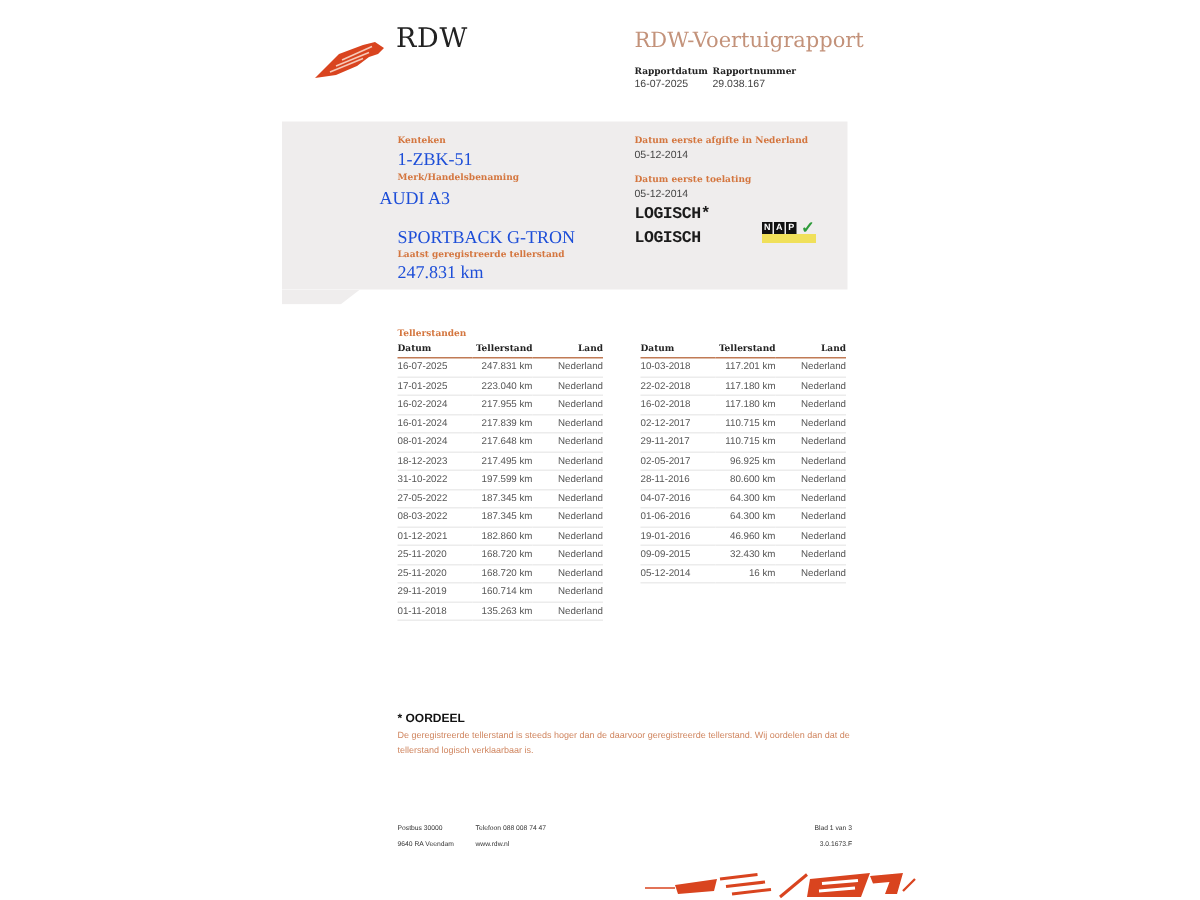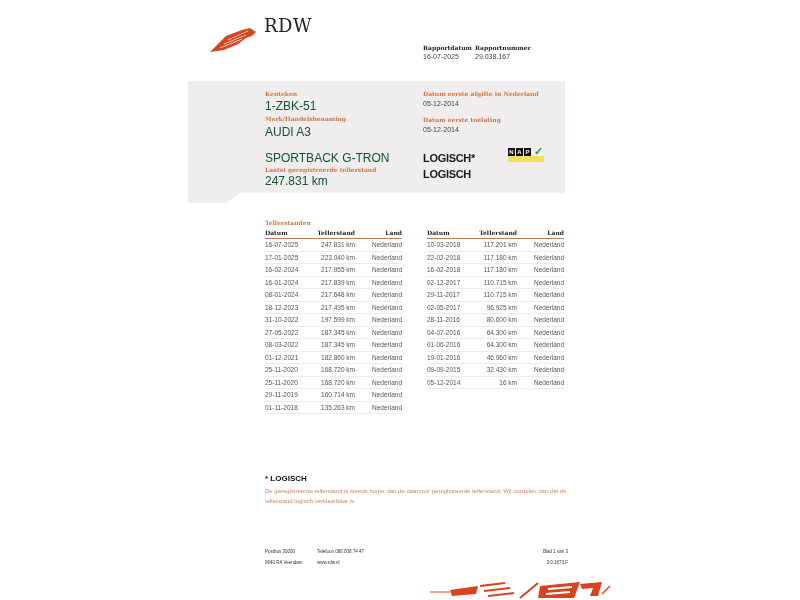--- a/index.html
+++ b/index.html
@@ -77,40 +77,41 @@
     .field-label {
       position: absolute;
       font-family: "DejaVu Serif", serif;
       font-weight: bold;
       font-size: 6px;
       color: #d4763f;
       white-space: nowrap;
     }
     .field-value-big {
       position: absolute;
-      font-family: Liberation Sans, sans-serif;
+      font-family: Liberation Serif, serif;
       font-size: 12px;
-      color: #14532d;
+      color: #1d4ed8;
       white-space: nowrap;
     }
     .field-value-small {
       position: absolute;
       font-size: 7px;
       color: #444;
       white-space: nowrap;
     }
     .verdict {
       position: absolute;
       left: 423px;
-      top: 150px;
+      top: 135px;
       font-weight: bold;
       font-size: 11px;
       color: #1b1b1b;
       line-height: 16px;
       letter-spacing: -0.3px;
+      font-family: Liberation Mono, monospace;
     }
     .nap-badge {
       position: absolute;
       left: 508px;
       top: 147px;
       width: 36px;
       height: 14px;
     }
     .nap-badge .bar {
       position: absolute;
@@ -210,38 +211,39 @@
 <div class="page">
 
   <svg class="logo" viewBox="0 0 50 28">
     <path d="M2 26 L18 10 L34 4 L42 2 L48 6 L44 10 L38 12 L30 18 L16 24 Z" fill="#d9441f"></path>
     <path d="M20 14 L40 5" stroke="#f6c9b8" stroke-width="1"></path>
     <path d="M16 18 L38 9" stroke="#f6c9b8" stroke-width="1"></path>
     <path d="M12 22 L34 13" stroke="#f6c9b8" stroke-width="1"></path>
   </svg>
   <div class="brand">RDW</div>
 
+  <div class="report-title">RDW-Voertuigrapport</div>
 
   <div class="meta-block" style="left:423px;">
     <div class="meta-label">Rapportdatum</div>
     <div class="meta-value">16-07-2025</div>
   </div>
   <div class="meta-block" style="left:475px;">
     <div class="meta-label">Rapportnummer</div>
     <div class="meta-value">29.038.167</div>
   </div>
 
   <div class="summary"></div>
   <div class="summary-notch"></div>
 
   <div class="field-label" style="left:265px;top:90px;">Kenteken</div>
   <div class="field-value-big" style="left:265px;top:99px;">1-ZBK-51</div>
 
   <div class="field-label" style="left:265px;top:115px;">Merk/Handelsbenaming</div>
-  <div class="field-value-big" style="left:265px;top:125px;">AUDI A3</div>
+  <div class="field-value-big" style="left:253px;top:125px;">AUDI A3</div>
   <div class="field-value-big" style="left:265px;top:151px;">SPORTBACK G-TRON</div>
 
   <div class="field-label" style="left:265px;top:166px;">Laatst geregistreerde tellerstand</div>
   <div class="field-value-big" style="left:265px;top:174px;">247.831 km</div>
 
   <div class="field-label" style="left:423px;top:90px;">Datum eerste afgifte in Nederland</div>
   <div class="field-value-small" style="left:423px;top:100px;">05-12-2014</div>
 
   <div class="field-label" style="left:423px;top:116px;">Datum eerste toelating</div>
   <div class="field-value-small" style="left:423px;top:126px;">05-12-2014</div>
@@ -408,21 +410,21 @@
           <td class="col-country">Nederland</td>
         </tr>
         <tr>
           <td class="col-date">05-12-2014</td>
           <td class="col-km">16 km</td>
           <td class="col-country">Nederland</td>
         </tr>
       </tbody>
   </table>
 
-  <div class="footnote-title">* LOGISCH</div>
+  <div class="footnote-title">* OORDEEL</div>
   <div class="footnote-text">De geregistreerde tellerstand is steeds hoger dan de daarvoor geregistreerde tellerstand. Wij oordelen dan dat de tellerstand logisch verklaarbaar is.</div>
 
   <div class="footer-line" style="left:265px;top:549px;">Postbus 30000</div>
   <div class="footer-line" style="left:265px;top:560px;">9640 RA Veendam</div>
   <div class="footer-line" style="left:317px;top:549px;">Telefoon 088 008 74 47</div>
   <div class="footer-line" style="left:317px;top:560px;">www.rdw.nl</div>
   <div class="footer-line" style="right:232px;top:549px;">Blad 1 van 3</div>
   <div class="footer-line" style="right:232px;top:560px;">3.0.1673.F</div>
 
   <svg class="bottom-graphic" viewBox="0 0 185 20">

